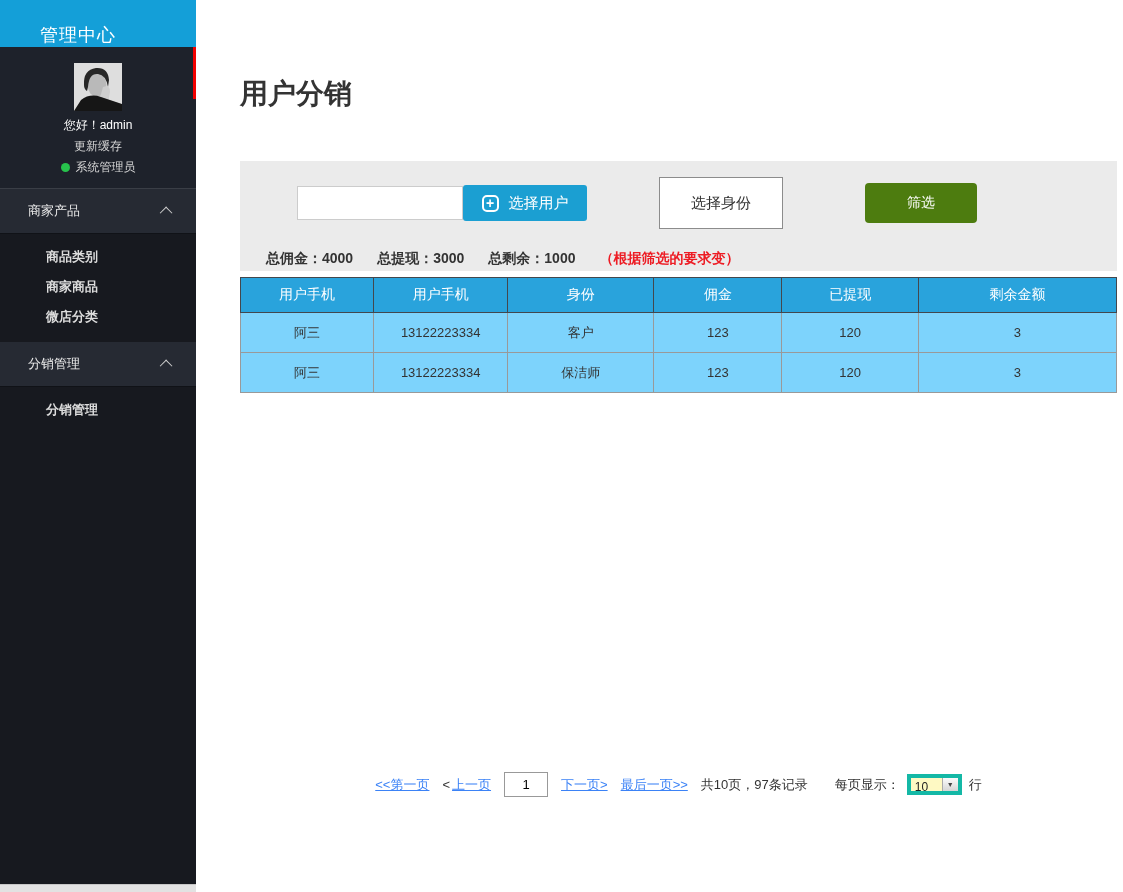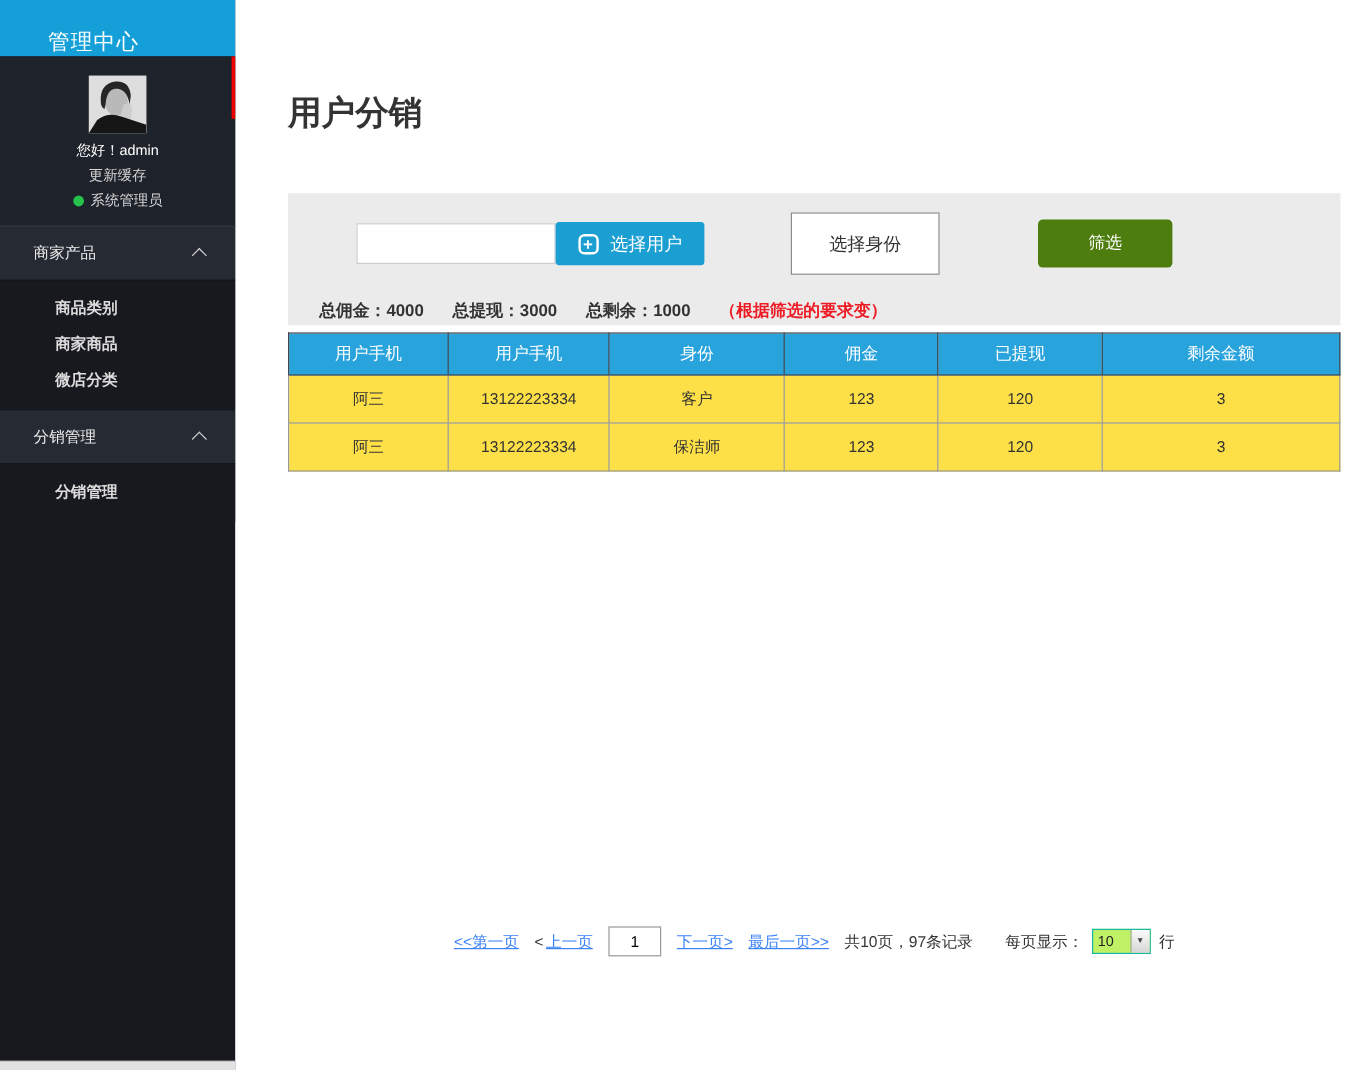--- a/index.html
+++ b/index.html
@@ -31,28 +31,28 @@
   .search-input { width:166px; height:34px; border:1px solid #ccc; background:#fff; padding:0 8px; font-size:14px; outline:none; }
   .btn-select-user { width:124px; height:36px; background:#1b9fd2; color:#fff; border:none; border-radius:3px; font-size:15px; display:flex; align-items:center; justify-content:center; gap:10px; cursor:pointer; }
   .plus-icon { width:17px; height:17px; border:2px solid #fff; border-radius:5px; display:inline-flex; align-items:center; justify-content:center; font-size:14px; line-height:1; font-weight:bold; }
   .btn-white { width:124px; height:52px; background:#fff; border:1px solid #8c8c8c; color:#333; font-size:15px; margin-left:72px; cursor:pointer; }
   .btn-filter { width:112px; height:40px; background:#4d7c0f; color:#fff; border:none; border-radius:4px; font-size:14px; margin-left:82px; cursor:pointer; }
   .stats-row { margin-top:27px; display:flex; gap:24px; font-size:14px; font-weight:bold; color:#333; }
   .stat-note { color:#ed1c24; }
 
   table { margin-top:6px; width:100%; border-collapse:collapse; table-layout:fixed; }
   th { background:#29a3dc; color:#fff; font-weight:normal; font-size:14px; height:35px; border:1px solid #43474d; }
-  td { background:#fde047; color:#333; font-size:13px; height:40px; text-align:center; border:1px solid #999; }
+  td { background:#7dd3fc; color:#333; font-size:13px; height:40px; text-align:center; border:1px solid #999; }
 
   .pagination { margin-top:379px; display:flex; justify-content:center; align-items:center; gap:13px; font-size:13px; color:#333; }
   .pagination a { color:#3b82f6; text-decoration:underline; cursor:pointer; }
   .prev-wrap { display:inline-flex; gap:2px; align-items:center; }
   .page-input { width:44px; height:25px; border:1px solid #999; text-align:center; font-size:13px; outline:none; }
   .per-page { display:inline-flex; align-items:center; gap:7px; margin-left:14px; }
-  .select-fake { display:inline-flex; align-items:stretch; height:21px; border:1px solid #14b8a6; background:#bef264; cursor:pointer; }
+  .select-fake { display:inline-flex; align-items:stretch; height:21px; border:4px solid #14b8a6; background:#fef9c3; cursor:pointer; }
   .select-val { width:31px; padding:2px 0 0 4px; font-size:12px; color:#222; }
   .select-arrow { width:16px; background:linear-gradient(#fbfbfb,#d5d5d5); border-left:1px solid #aaa; display:flex; align-items:center; justify-content:center; font-size:7px; color:#444; }
 </style>
 </head>
 <body>
 
 <div class="app">
 
   <aside class="sidebar">
     <div class="sidebar-header">

